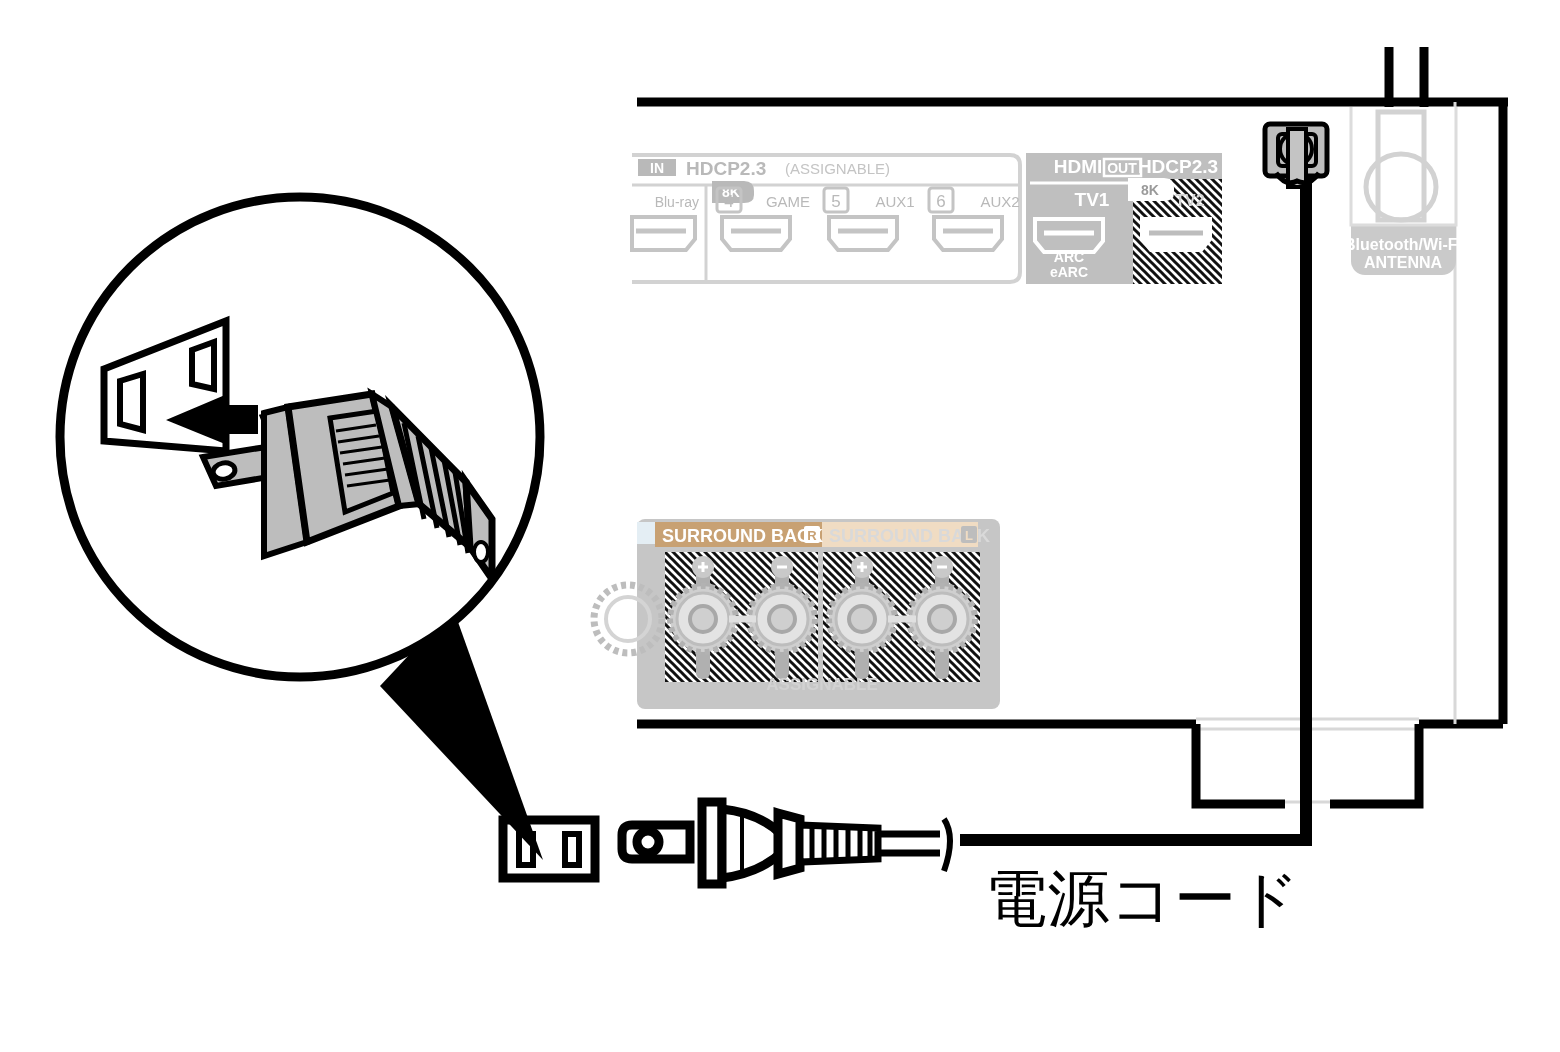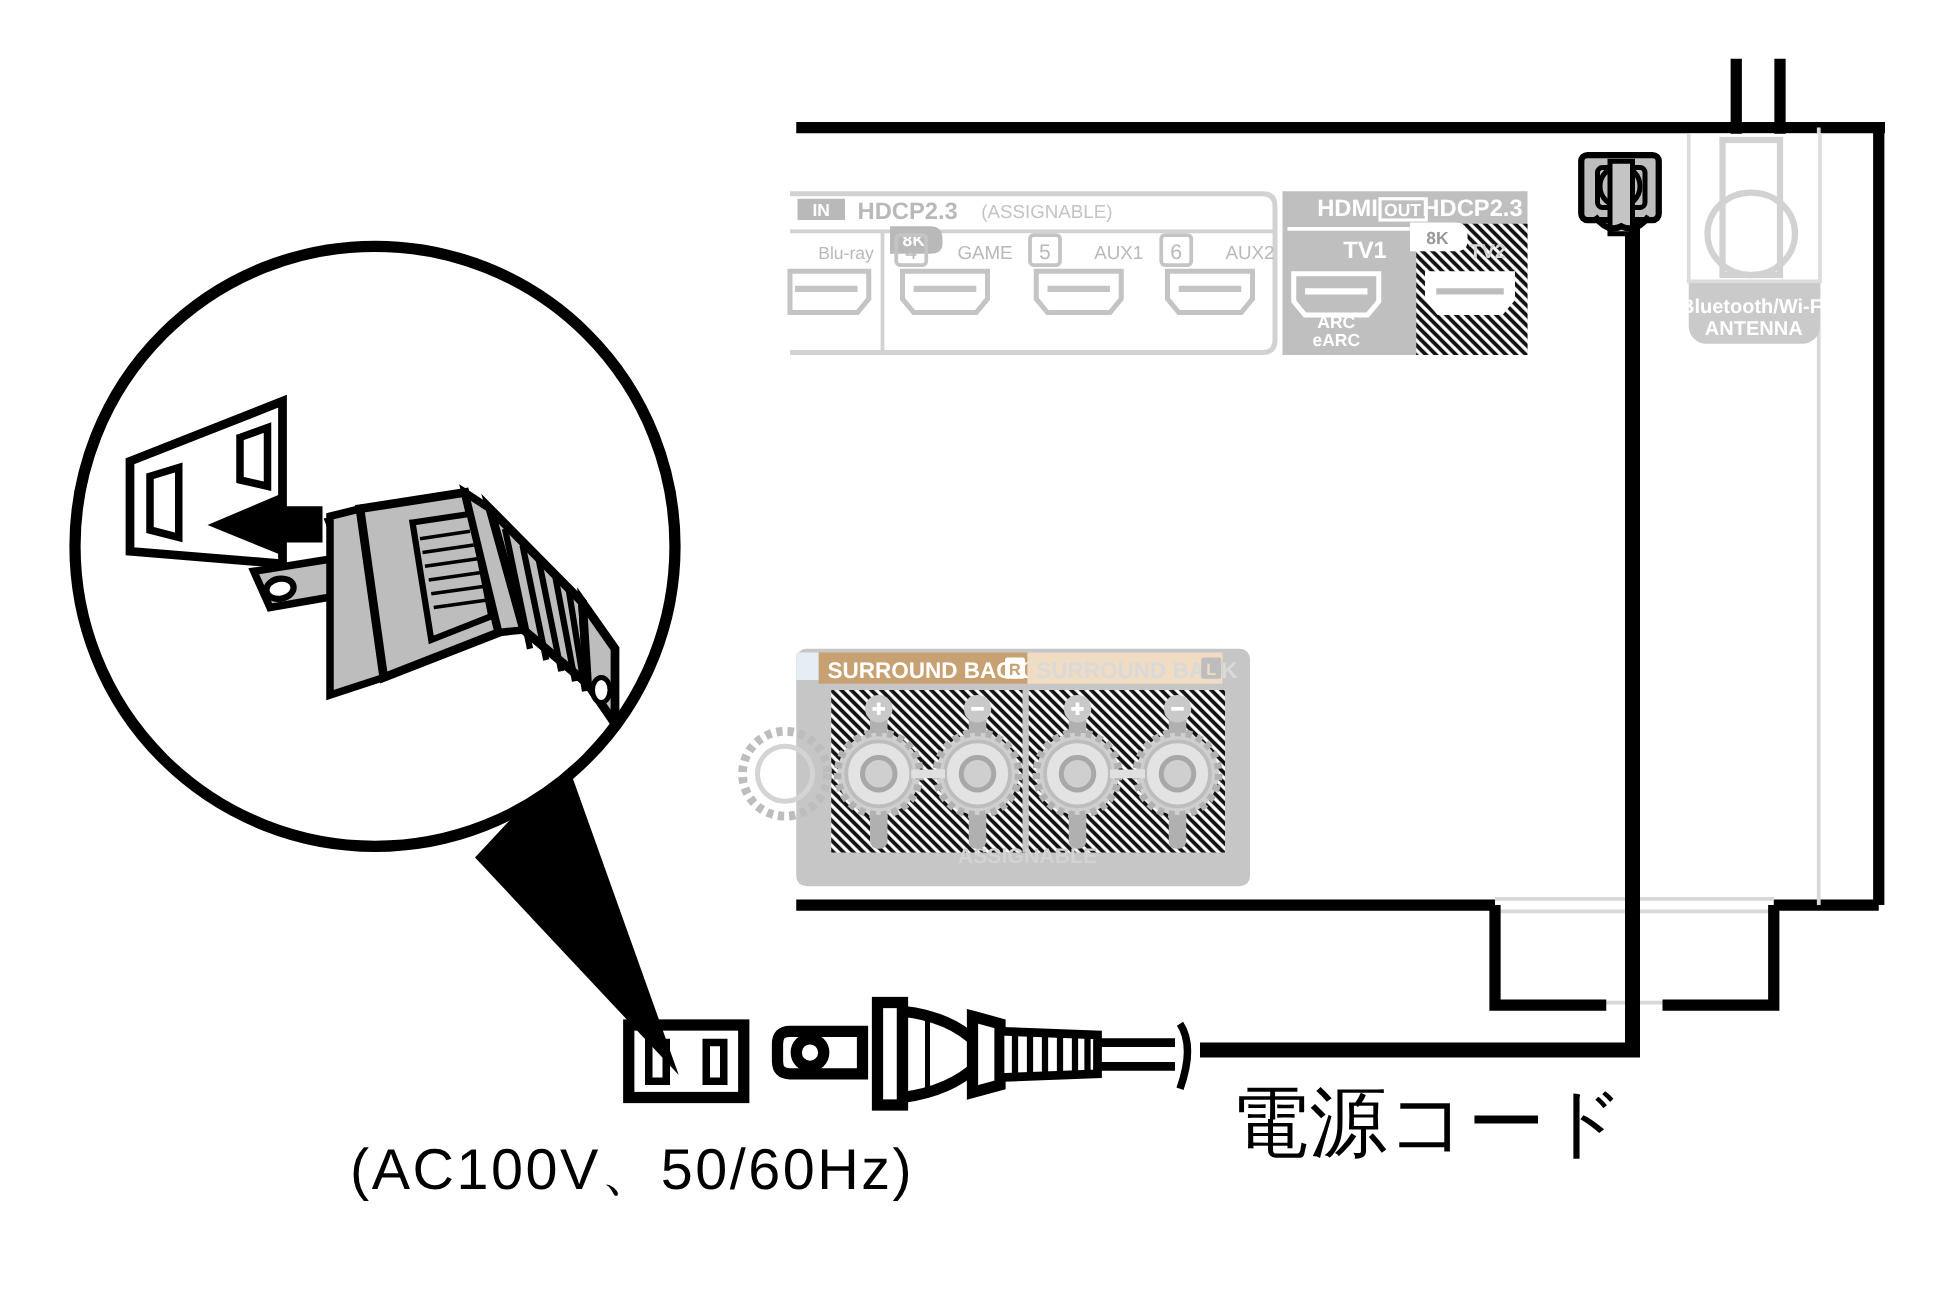--- a/index.html
+++ b/index.html
@@ -330,14 +330,13 @@
         <ellipse cx="481" cy="545" rx="7" ry="10" fill="#ffffff" stroke="#000" stroke-width="4"></ellipse>
       </g>
     </g>
   </g>
 </svg>
 </div>
 
 <div class="cap" id="cord-label">電源コード</div>
 
 <div class="cap" id="outlet-caption">
-  <span class="line2">(AC100V、50/60Hz)</span>
 </div>
 
 </body></html>

